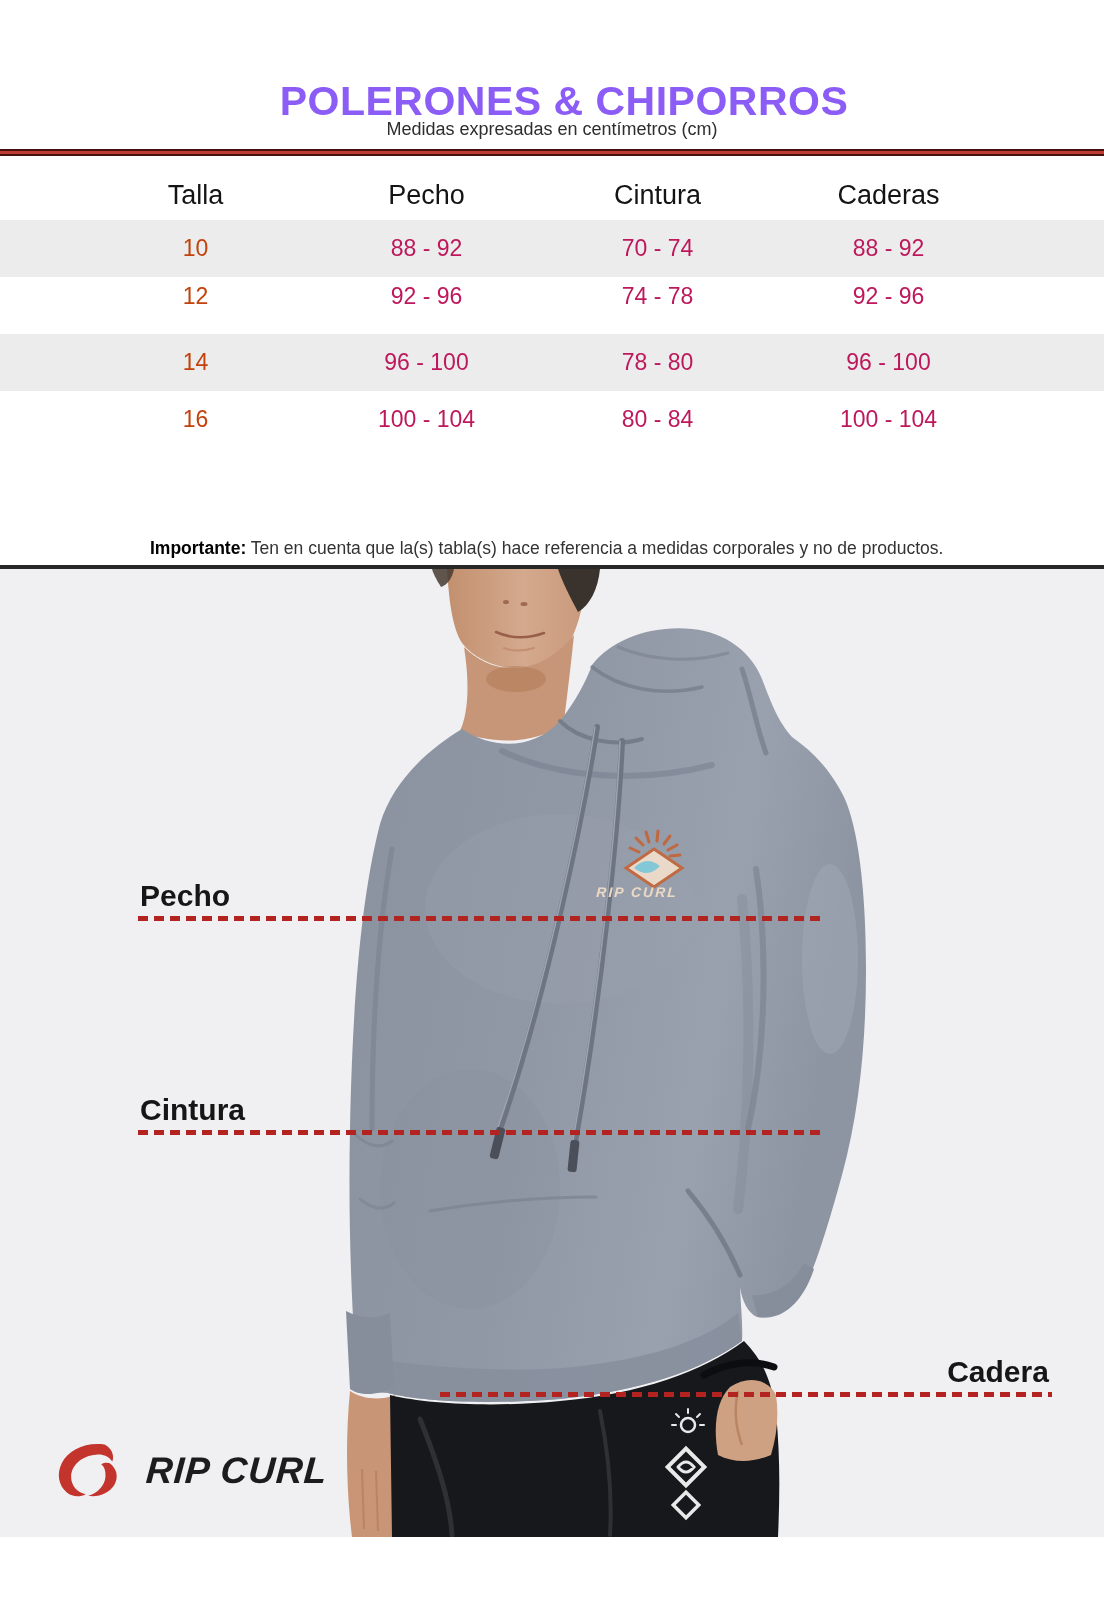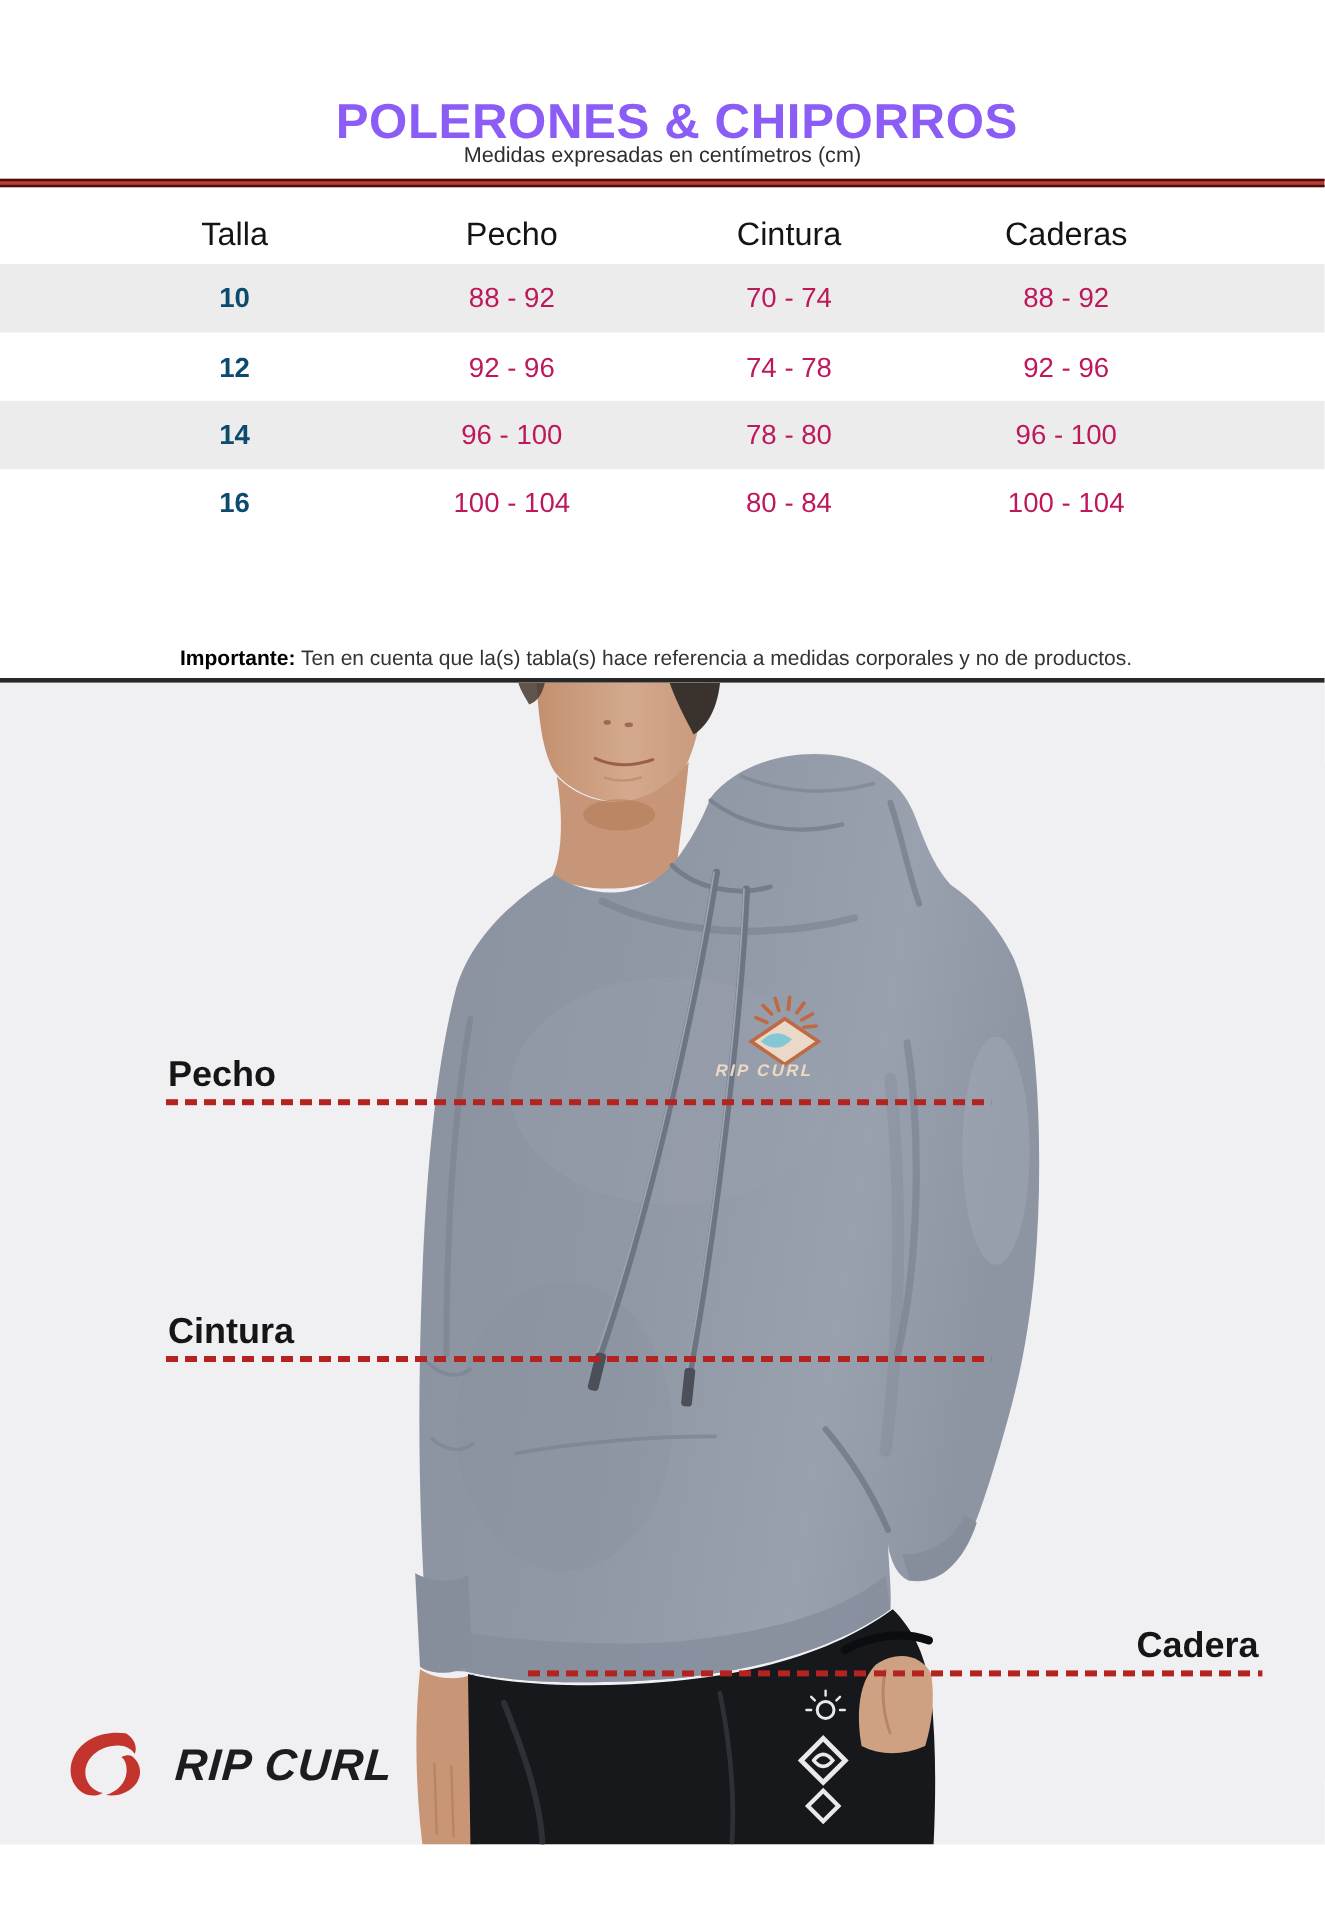--- a/index.html
+++ b/index.html
@@ -24,22 +24,22 @@
   
   .thead{position:absolute;top:170px;left:80px;width:924px;display:flex;}
   .thead .th{
     width:231px;text-align:center;font-size:27px;font-weight:normal;color:#141414;
     line-height:50px;
   }
   .trow{position:absolute;left:0;width:1104px;height:57px;}
   .trow.stripe{background:#ececec;}
   .trow .cells{margin-left:80px;width:924px;display:flex;height:57px;align-items:center;}
   .trow .td{width:231px;text-align:center;font-size:23px;color:#be185d;}
-  .trow .td.talla{font-weight:bold;color:#0c4a6e;}
-  .row0{top:220px;} .row1{top:278px;} .row2{top:334px;} .row3{top:391px;}
+  .trow .td.talla{font-weight:normal;color:#c2410c;}
+  .row0{top:220px;} .row1{top:268px;} .row2{top:334px;} .row3{top:391px;}
   
   .note{
     position:absolute;top:497px;left:150px;width:900px;
     font-size:17.5px;color:#333;margin-top:41px;
   }
   .note b{color:#000;}
   .dark-rule{
     position:absolute;top:565px;left:0;width:1104px;height:4px;background:#282828;
   }
   

